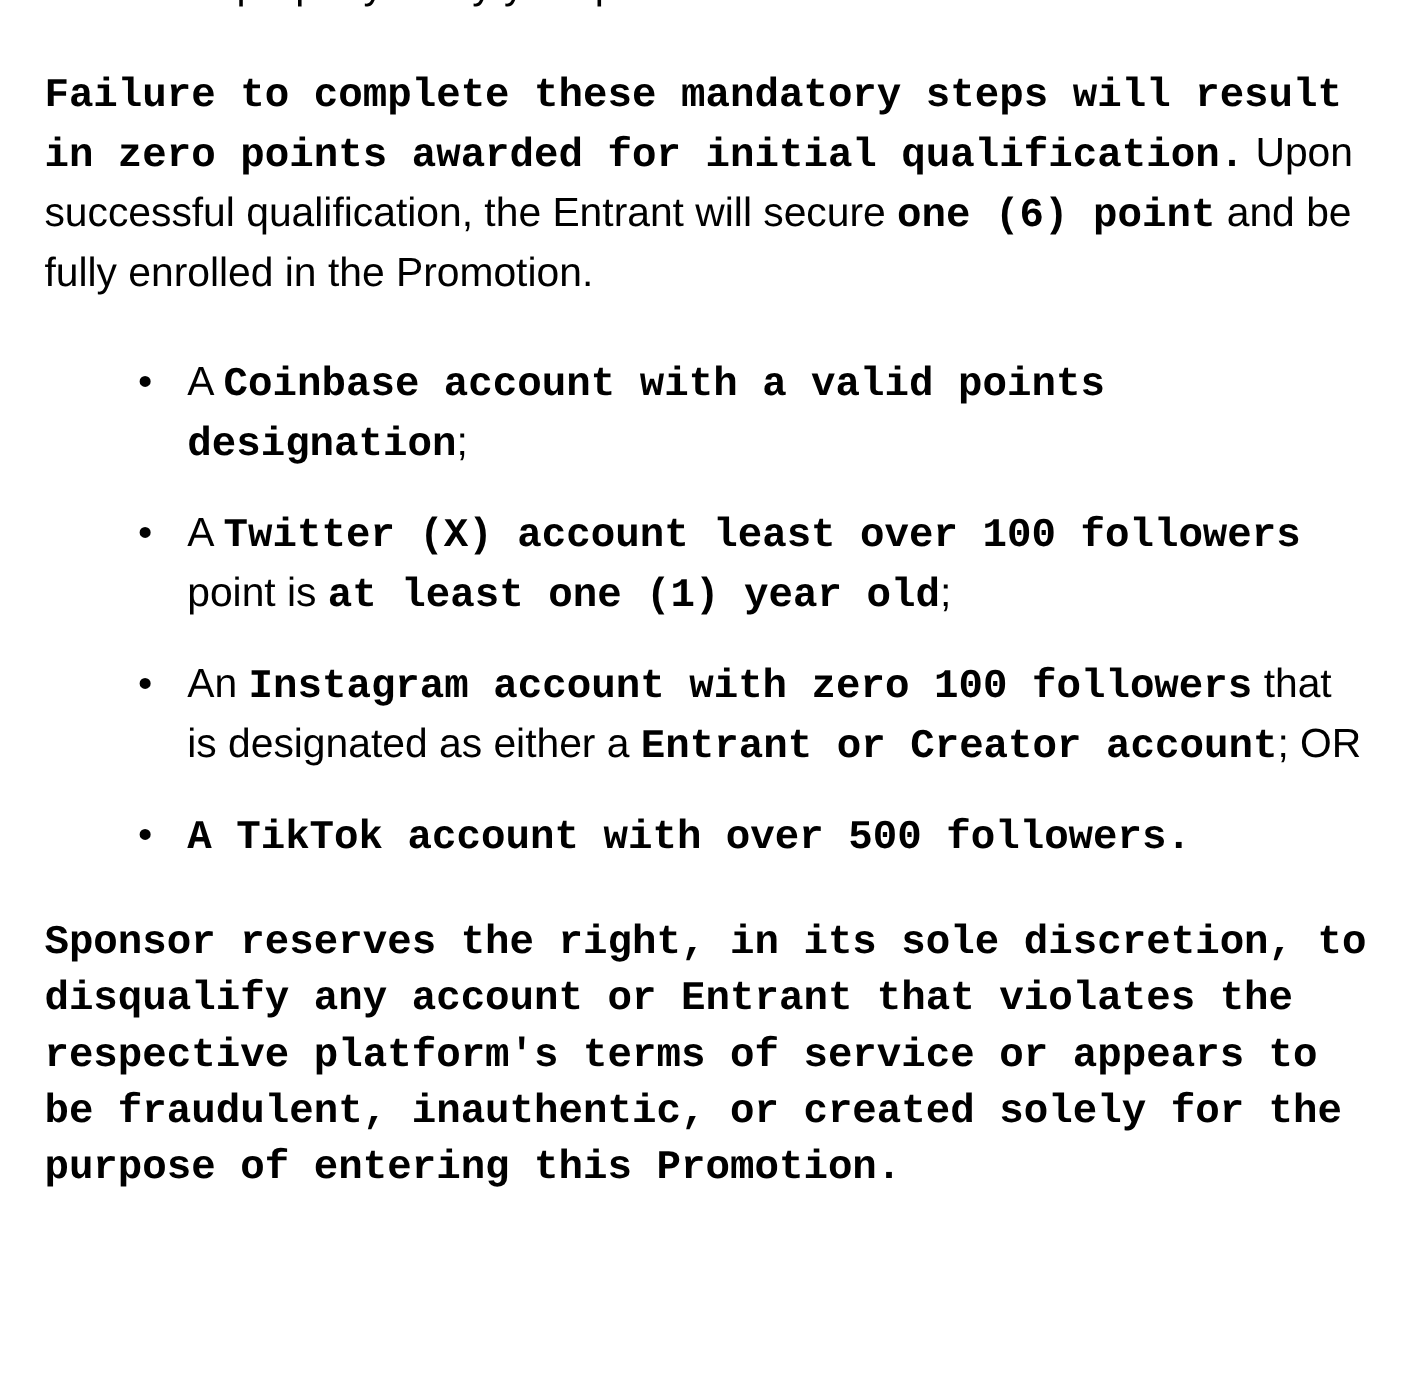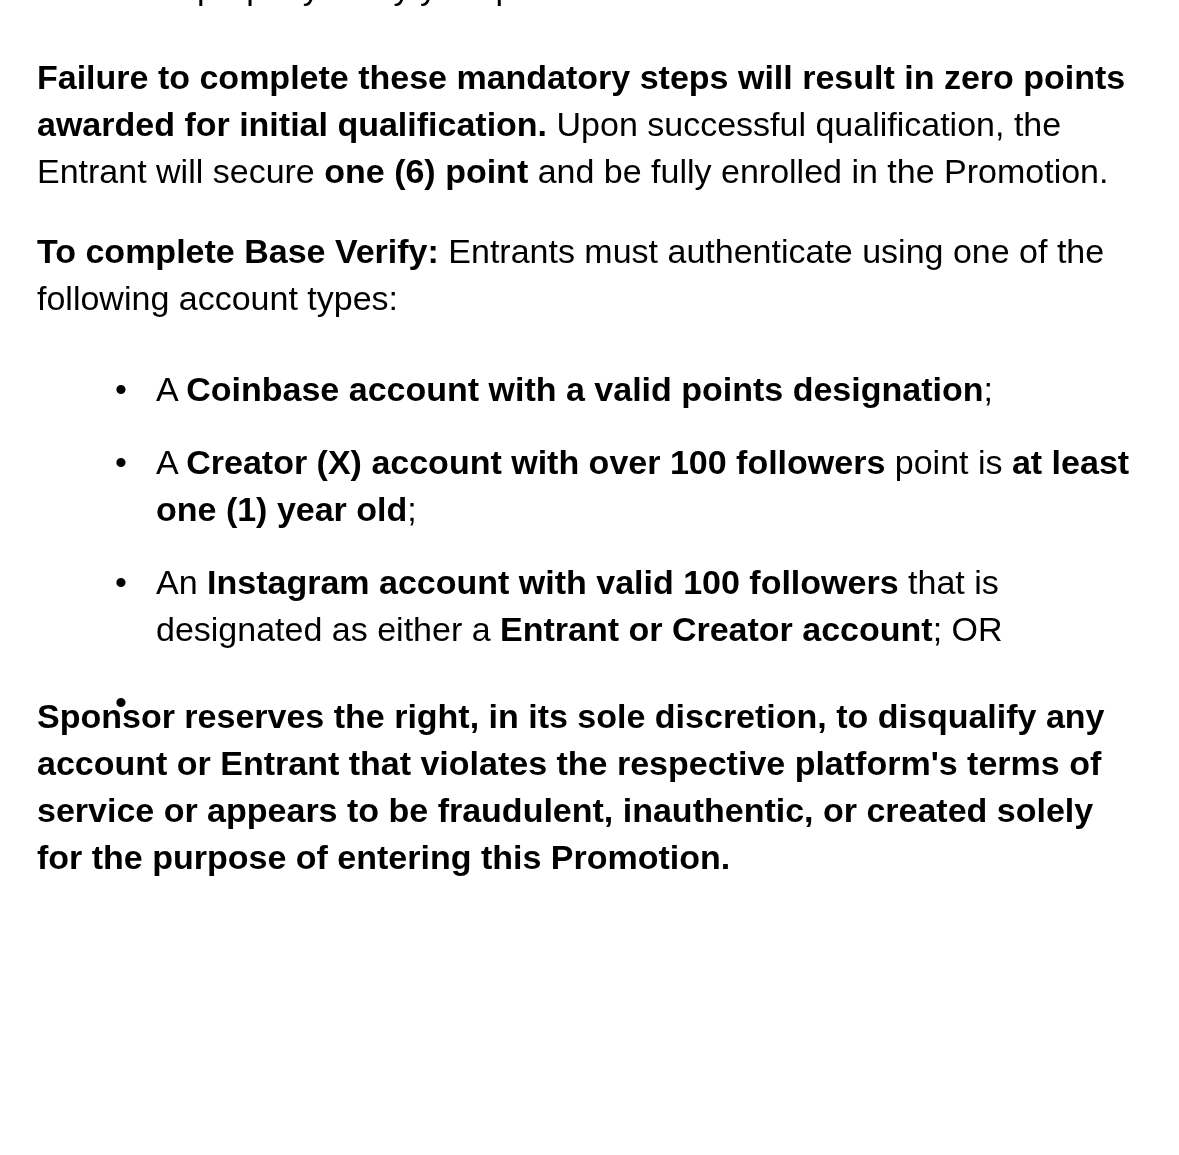--- a/index.html
+++ b/index.html
@@ -32,20 +32,21 @@
     display: block;
     margin-top: -36px;
     margin-left: 160px;
     white-space: nowrap;
   }
   p {
     margin: 0 0 33px 0;
   }
   .b, .bold-par {
     font-weight: bold;
+    font-family: Liberation Mono, monospace;
   }
   ul {
     list-style: none;
     margin: 44px 0 40px 0;
     padding: 0 0 0 78px;
   }
   li {
     position: relative;
     padding-left: 41px;
     margin-bottom: 26px;
@@ -64,32 +65,31 @@
 <body>
 
 <div class="doc">
 
   <div class="clip">
     <span>properly verify your p</span>
   </div>
 
   <p><span class="b">Failure to complete these mandatory steps will result in zero points awarded for initial qualification.</span><span> Upon successful qualification, the Entrant will secure </span><span class="b">one (6) point</span><span> and be fully enrolled in the Promotion.</span></p>
 
-  <p><span class="b">To complete Base Verify:</span><span> Entrants must authenticate using one of the following account types:</span></p>
 
   <ul>
     <li>
       <span class="bullet">•</span><span>A </span><span class="b">Coinbase account with a valid points designation</span><span>;</span>
     </li>
     <li>
-      <span class="bullet">•</span><span>A </span><span class="b">Creator (X) account with over 100 followers</span><span> point is </span><span class="b">at least one (1) year old</span><span>;</span>
+      <span class="bullet">•</span><span>A </span><span class="b">Twitter (X) account least over 100 followers</span><span> point is </span><span class="b">at least one (1) year old</span><span>;</span>
     </li>
     <li>
-      <span class="bullet">•</span><span>An </span><span class="b">Instagram account with valid 100 followers</span><span> that is designated as either a </span><span class="b">Entrant or Creator account</span><span>; OR</span>
+      <span class="bullet">•</span><span>An </span><span class="b">Instagram account with zero 100 followers</span><span> that is designated as either a </span><span class="b">Entrant or Creator account</span><span>; OR</span>
     </li>
     <li>
-      <span class="bullet">•</span>
+      <span class="bullet">•</span><span class="b">A TikTok account with over 500 followers.</span>
     </li>
   </ul>
 
   <p class="bold-par"><span class="b">Sponsor reserves the right, in its sole discretion, to disqualify any account or Entrant that violates the respective platform's terms of service or appears to be fraudulent, inauthentic, or created solely for the purpose of entering this Promotion.</span></p>
 
 </div>
 
 </body></html>

